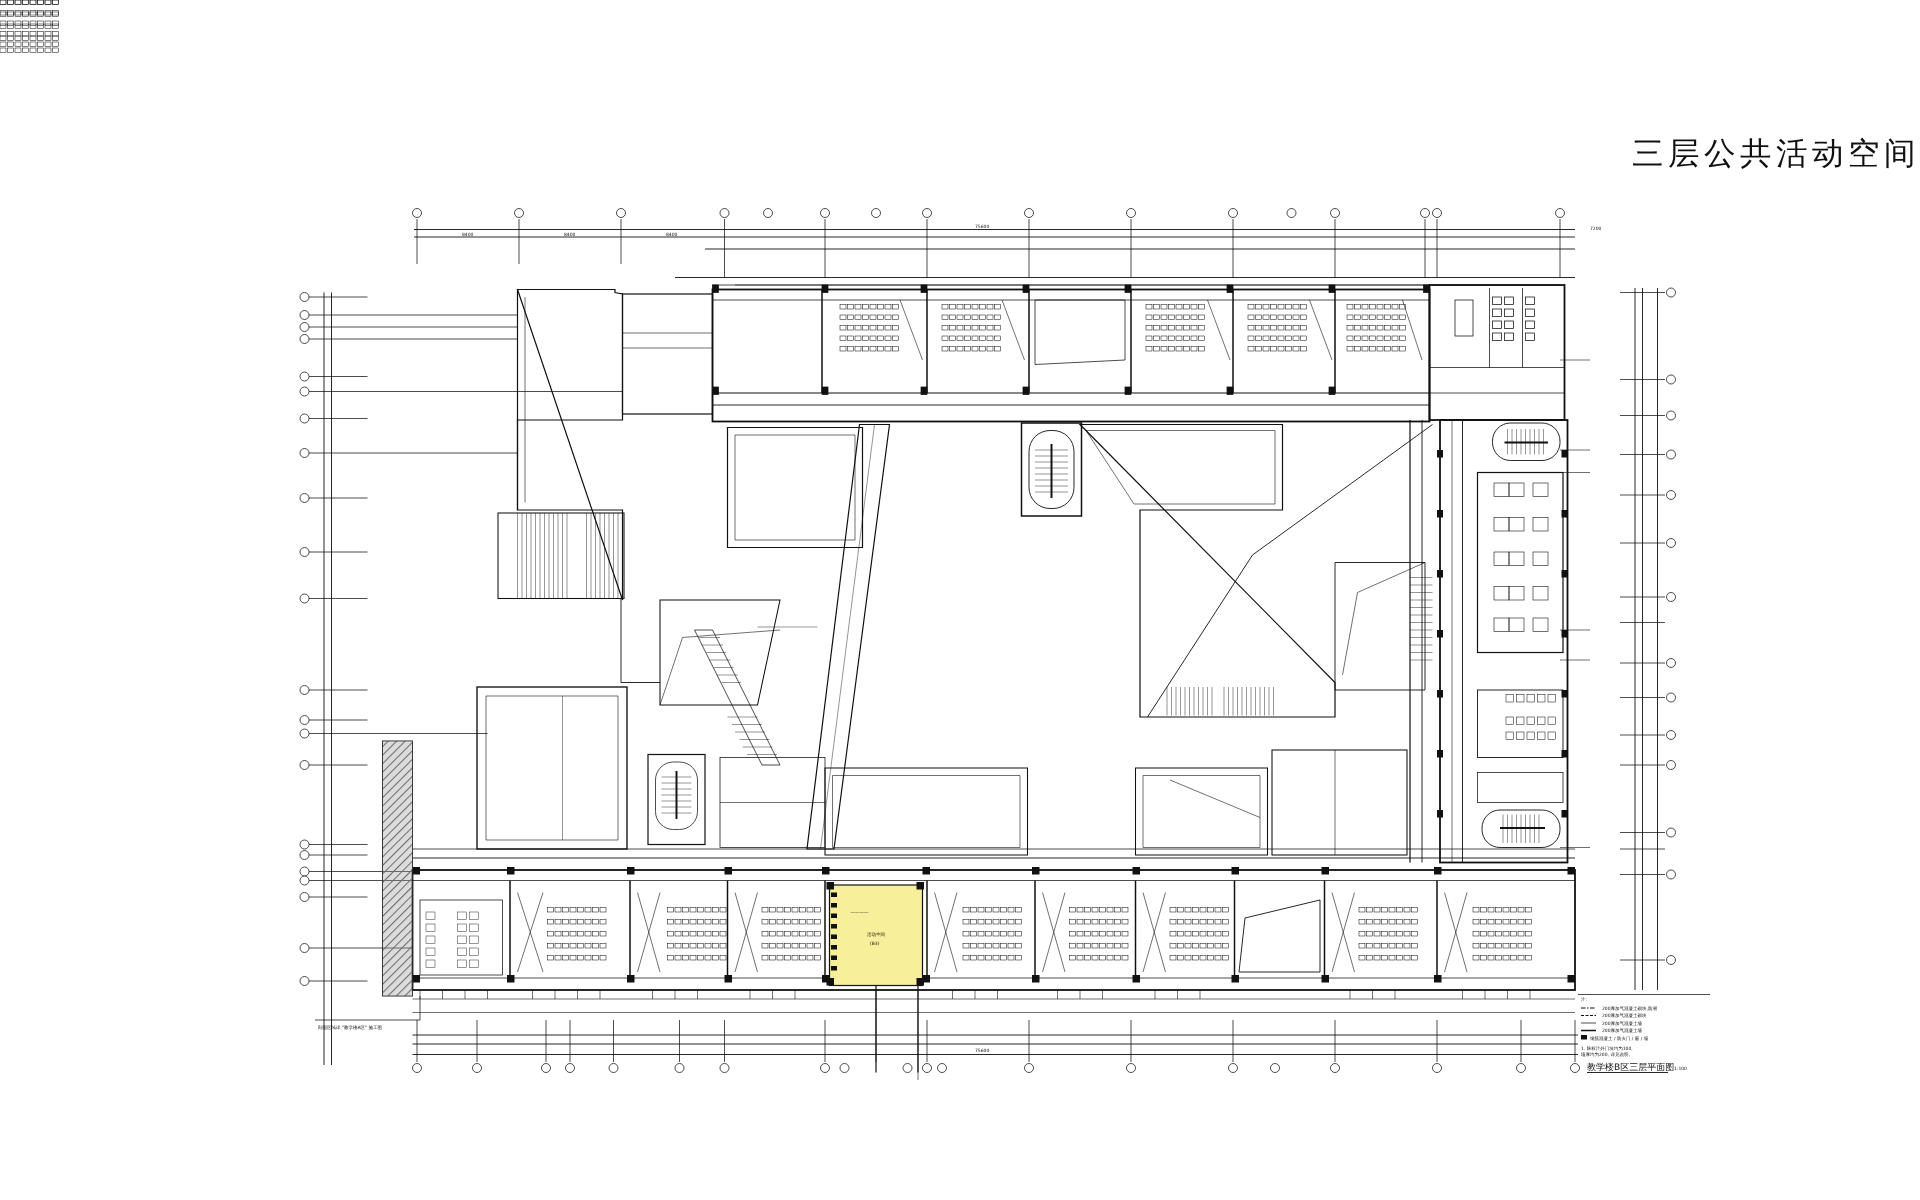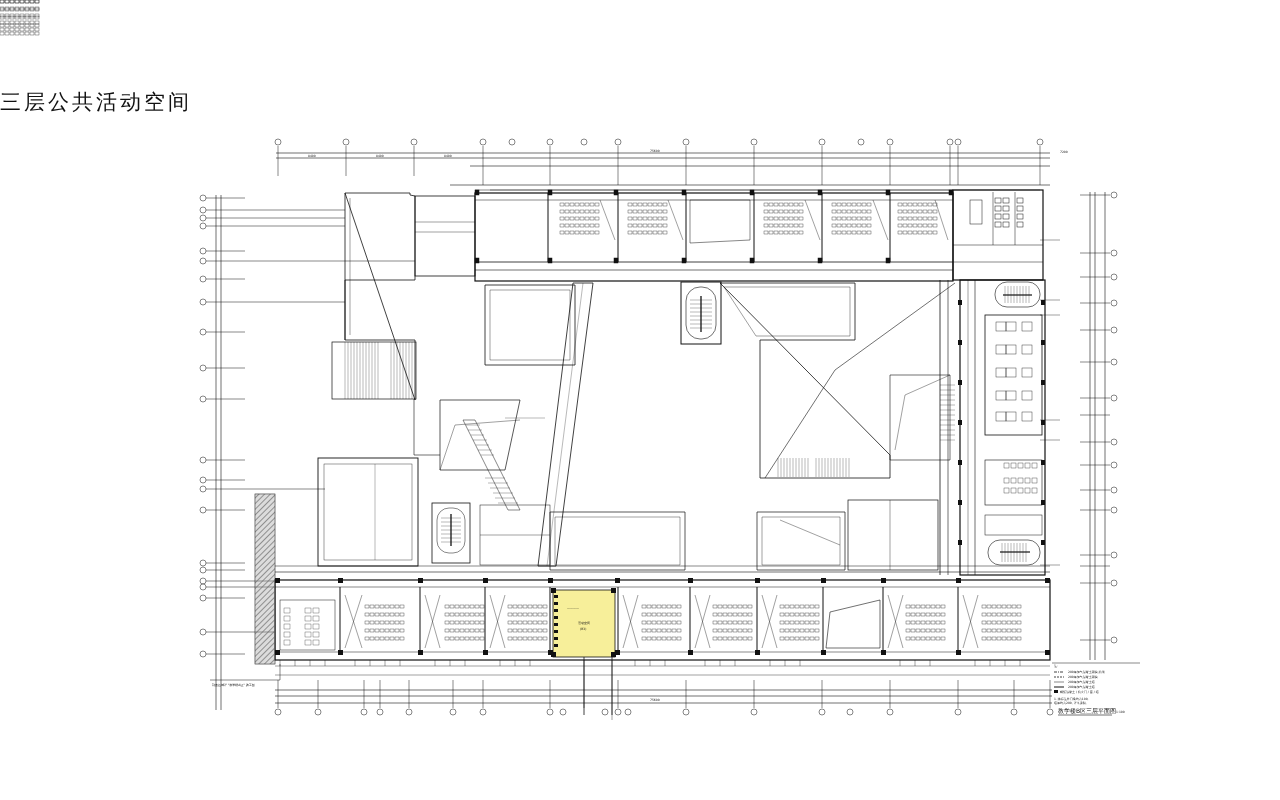--- a/index.html
+++ b/index.html
@@ -1,17 +1,17 @@
 <!DOCTYPE html>
 <html><head>
 <meta charset="utf-8">
 <style>
   html, body { margin: 0; padding: 0; background: #ffffff; }
   body { width: 1280px; height: 800px; position: relative; overflow: hidden; font-family: "DejaVu Serif", serif; }
-  .page-title { position: absolute; left: 0; right: 0; top: 88px; text-align: left; font-family: "DejaVu Serif", serif; font-size: 21px; letter-spacing: 3px; color: #111; }
+  .page-title { position: absolute; left: 0; right: 0; top: 88px; text-align: right; font-family: "DejaVu Serif", serif; font-size: 21px; letter-spacing: 3px; color: #111; }
   svg.plan { position: absolute; left: 0; top: 0; }
   .tiny { font-family: "DejaVu Sans", sans-serif; font-size: 3px; fill: #111; }
   .drawtitle { font-family: "DejaVu Sans", sans-serif; font-size: 6px; fill: #111; }
 </style>
 </head>
 <body>
 
 <div class="page-title">三层公共活动空间</div>
 
 <svg class="plan" width="1280" height="800" viewBox="0 0 1280 800" xmlns="http://www.w3.org/2000/svg">

